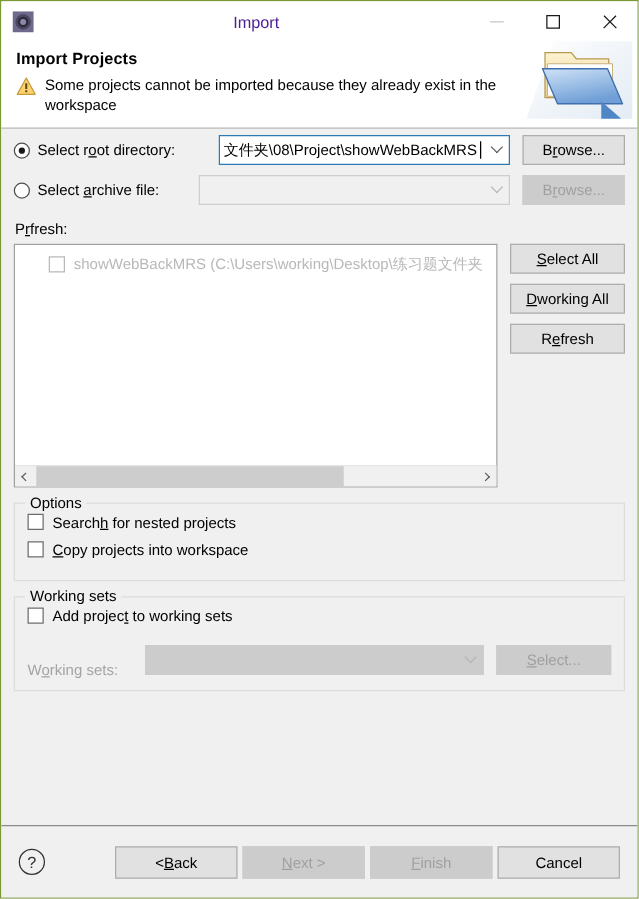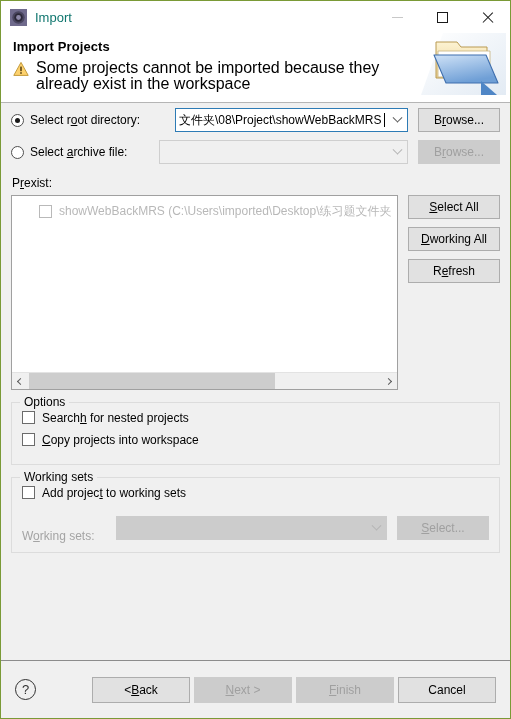--- a/index.html
+++ b/index.html
@@ -36,22 +36,23 @@
     padding-left: 9px;
   }
   .title-icon {
     width: 17px; height: 17px;
     flex: 0 0 auto;
     margin-right: 8px;
     position: relative;
   }
   .title-text {
     font-size: 13px;
-    color: #0f766e;
-    flex: 1 1 auto;
+    color: #4c1d95;
+    flex: 1 1 auto;
+    text-align: center;
   }
   .win-btns { display: flex; height: 32px; flex: 0 0 auto; }
   .win-btn {
     width: 45px; height: 32px;
     display: flex; align-items: center; justify-content: center;
     background: transparent;
     border: none;
     cursor: default;
   }
   .min-glyph { width: 11px; height: 1px; background: #c8c8c8; display: block; }
@@ -85,21 +86,21 @@
     align-items: flex-start;
     padding-right: 92px;
   }
   .warn-icon {
     flex: 0 0 auto;
     width: 16px; height: 16px;
     margin: 1px 7px 0 0;
     position: relative;
   }
   .header-msg {
-    font-size: 16px;
+    font-size: 12px;
     line-height: 16px;
     color: #000000;
   }
   .folder-art {
     position: absolute;
     right: 4px; top: 0px;
     width: 85px; height: 70px;
   }
 
   
@@ -468,28 +469,28 @@
             <span class="chev"></span>
           </span>
       </div>
       <button class="btn browse disabled">
           <span>B</span>
           <span class="mn">r</span>
           <span>owse...</span>
         </button>
     </div>
 
-    <div class="proj-label"><span>P</span><span class="mn">r</span><span>exist:</span></div>
+    <div class="proj-label"><span>P</span><span class="mn">r</span><span>fresh:</span></div>
 
     <div class="list-area">
       <div class="listbox">
         <div class="list-items">
           <div class="list-item">
             <span class="chk dim"></span>
-            <span class="item-text">showWebBackMRS (C:\Users\imported\Desktop\练习题文件夹</span>
+            <span class="item-text">showWebBackMRS (C:\Users\working\Desktop\练习题文件夹</span>
           </div>
         </div>
         <div class="hscroll">
           <div class="sb-arrow left">
               <span class="a"></span>
             </div>
           <div class="sb-track">
             <div class="sb-thumb" style="width: 70%;"></div>
           </div>
           <div class="sb-arrow right">

